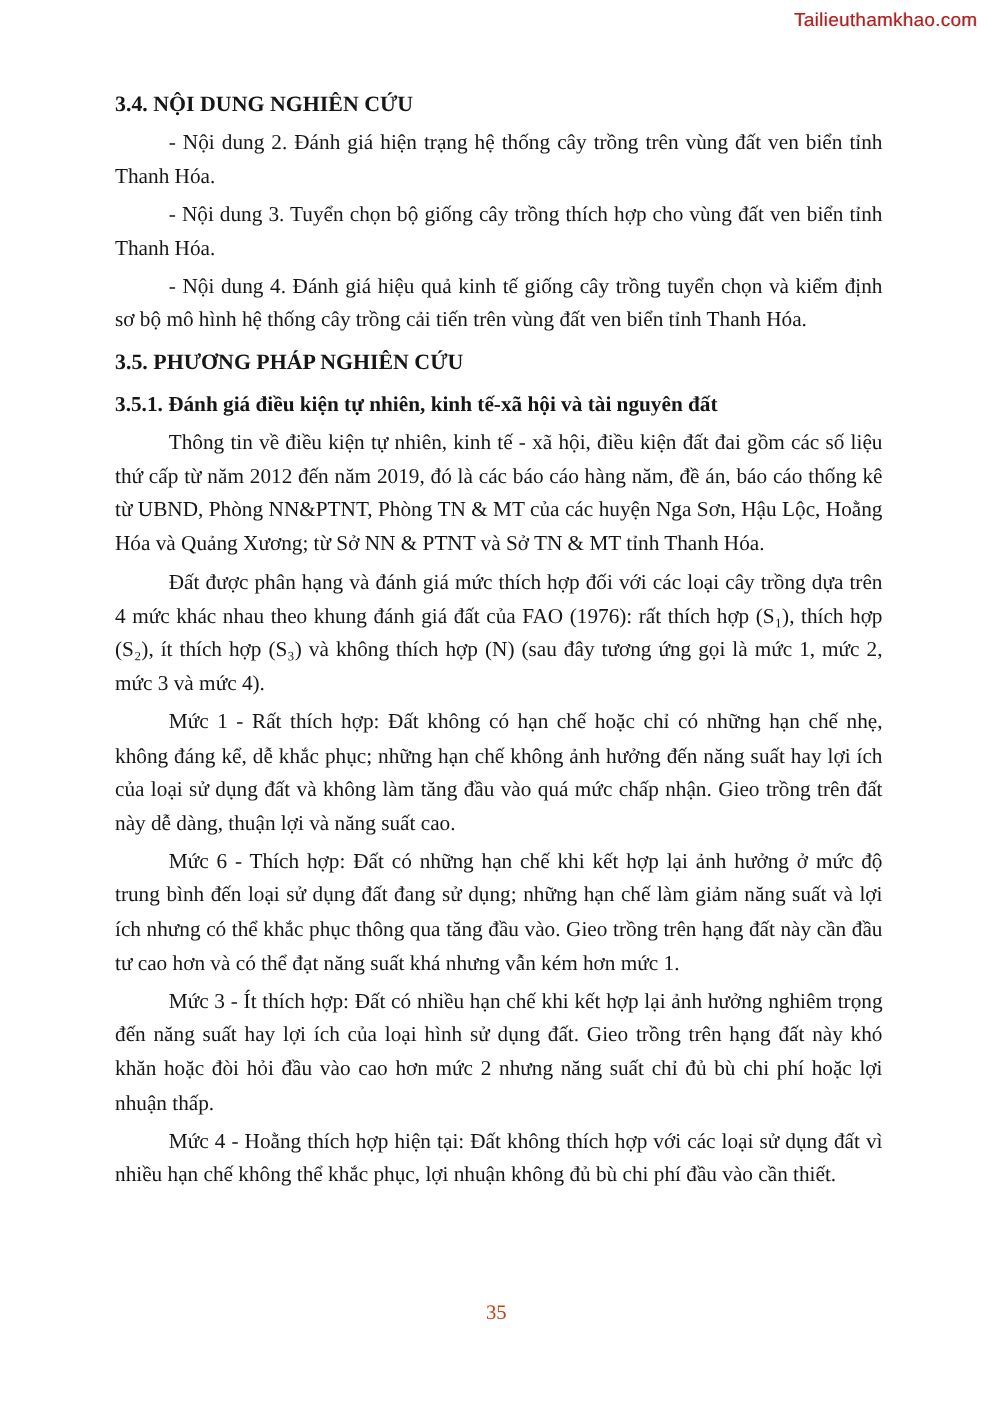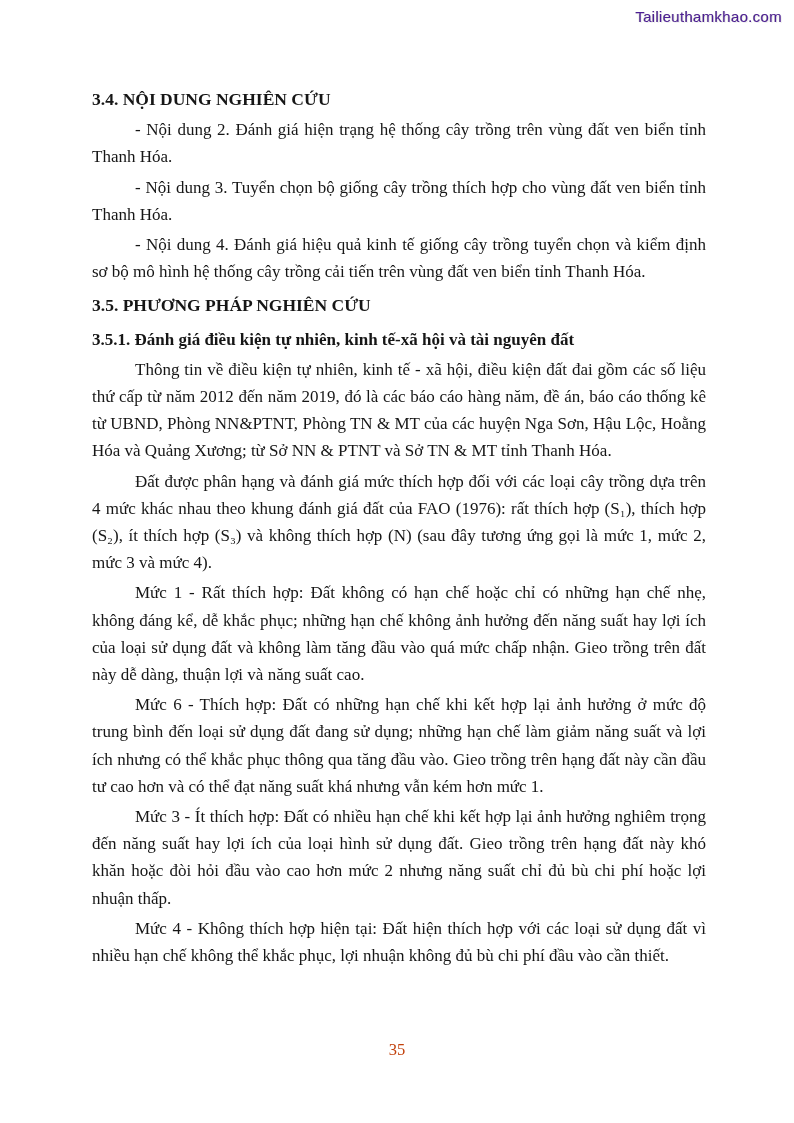--- a/index.html
+++ b/index.html
@@ -15,29 +15,29 @@
     font-family: "Liberation Serif", "DejaVu Serif", serif;
     color: #161616;
   }
 
   .watermark {
     position: absolute;
     top: 8px;
     right: 12px;
     font-family: "Liberation Sans", sans-serif;
     font-size: 15px;
-    color: #4c1d95;
+    color: #b91c1c;
     text-shadow: 1px 1px 0 #efefef, -0.5px -0.5px 0 #a9a9a9;
     letter-spacing: 0.3px;
   }
 
   .content {
     position: absolute;
     left: 92px;
-    top: 86px;
+    top: 70px;
     width: 614px;
     font-size: 17px;
     line-height: 27.2px;
     text-align: justify;
   }
 
   .heading {
     font-size: 17.5px;
     font-weight: bold;
     text-align: left;
@@ -94,19 +94,19 @@
     <p class="para">Thông tin về điều kiện tự nhiên, kinh tế - xã hội, điều kiện đất đai gồm các số liệu thứ cấp từ năm 2012 đến năm 2019, đó là các báo cáo hàng năm, đề án, báo cáo thống kê từ UBND, Phòng NN&amp;PTNT, Phòng TN &amp; MT của các huyện Nga Sơn, Hậu Lộc, Hoằng Hóa và Quảng Xương; từ Sở NN &amp; PTNT và Sở TN &amp; MT tỉnh Thanh Hóa.</p>
 
     <p class="para">Đất được phân hạng và đánh giá mức thích hợp đối với các loại cây trồng dựa trên 4 mức khác nhau theo khung đánh giá đất của FAO (1976): rất thích hợp (S₁), thích hợp (S₂), ít thích hợp (S₃) và không thích hợp (N) (sau đây tương ứng gọi là mức 1, mức 2, mức 3 và mức 4).</p>
 
     <p class="para"><span class="lead-italic">Mức 1</span><span> - Rất thích hợp: Đất không có hạn chế hoặc chỉ có những hạn chế nhẹ, không đáng kể, dễ khắc phục; những hạn chế không ảnh hưởng đến năng suất hay lợi ích của loại sử dụng đất và không làm tăng đầu vào quá mức chấp nhận. Gieo trồng trên đất này dễ dàng, thuận lợi và năng suất cao.</span></p>
 
     <p class="para"><span class="lead-italic">Mức 6</span><span> - Thích hợp: Đất có những hạn chế khi kết hợp lại ảnh hưởng ở mức độ trung bình đến loại sử dụng đất đang sử dụng; những hạn chế làm giảm năng suất và lợi ích nhưng có thể khắc phục thông qua tăng đầu vào. Gieo trồng trên hạng đất này cần đầu tư cao hơn và có thể đạt năng suất khá nhưng vẫn kém hơn mức 1.</span></p>
 
     <p class="para"><span class="lead-italic">Mức 3</span><span> - Ít thích hợp: Đất có nhiều hạn chế khi kết hợp lại ảnh hưởng nghiêm trọng đến năng suất hay lợi ích của loại hình sử dụng đất. Gieo trồng trên hạng đất này khó khăn hoặc đòi hỏi đầu vào cao hơn mức 2 nhưng năng suất chỉ đủ bù chi phí hoặc lợi nhuận thấp.</span></p>
 
-    <p class="para"><span class="lead-italic">Mức 4</span><span> - Không thích hợp hiện tại: Đất hiện thích hợp với các loại sử dụng đất vì nhiều hạn chế không thể khắc phục, lợi nhuận không đủ bù chi phí đầu vào cần thiết.</span></p>
+    <p class="para"><span class="lead-italic">Mức 4</span><span> - Hoằng thích hợp hiện tại: Đất không thích hợp với các loại sử dụng đất vì nhiều hạn chế không thể khắc phục, lợi nhuận không đủ bù chi phí đầu vào cần thiết.</span></p>
 
   </div>
 
   <div class="page-number">35</div>
 
 </div>
 
 </body></html>

